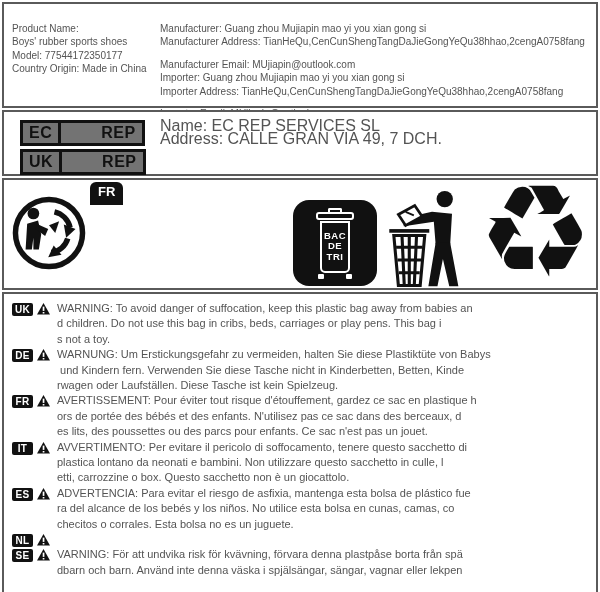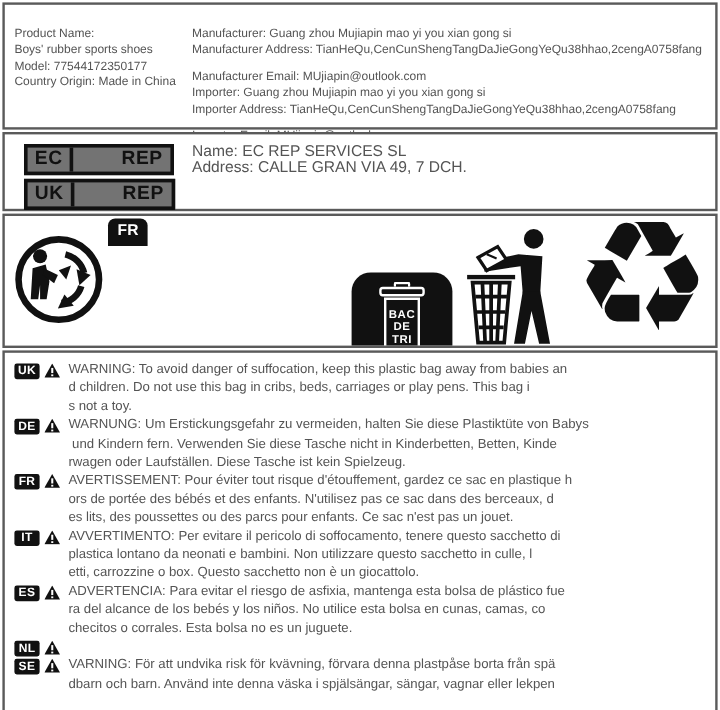--- a/index.html
+++ b/index.html
@@ -14,28 +14,28 @@
   .info-col{position:absolute;top:18px;font-size:10px;line-height:13.4px;white-space:nowrap;}
   .col-left{left:8px;}
   .col-right{left:156px;}
   .gap9{height:9px;}
 
   
   #panel-rep{top:110px;height:66px;}
   .rep-logo{position:absolute;left:16px;display:inline-flex;border:3px solid #111;background:#737373;}
   .rep-cell{padding:0 6px;font-weight:bold;font-size:16px;line-height:20px;color:#111;letter-spacing:.5px;}
   .rep-cell-right{border-left:3px solid #111;padding-left:40px;}
-  .rep-text{position:absolute;left:156px;top:7px;font-size:13px;line-height:13.4px;white-space:pre-wrap;}
+  .rep-text{position:absolute;left:156px;top:7px;font-size:16px;line-height:13.4px;white-space:pre-wrap;}
   .rep-email{position:absolute;left:156px;top:43px;font-size:10.8px;white-space:nowrap;}
 
   
   #panel-recycle{top:178px;height:112px;overflow:hidden;}
   .triman{position:absolute;left:6px;top:14px;}
   .bac-box{position:absolute;left:289px;top:20px;width:84px;height:86px;background:#111;border-radius:16px;z-index:1;
-           display:flex;align-items:center;justify-content:center;margin-top:27px;}
+           display:flex;align-items:center;justify-content:center;}
   .bin{display:flex;flex-direction:column;align-items:center;}
   .bin-handle{width:14px;height:4px;border:2px solid #fff;border-bottom:none;border-radius:2px 2px 0 0;}
   .bin-lid{width:38px;height:8px;border:2.5px solid #fff;border-radius:3px;}
   .bin-body{margin-top:1px;width:30px;height:52px;border:2.5px solid #fff;border-radius:0 0 5px 5px;
             display:flex;flex-direction:column;align-items:center;justify-content:center;}
   .bin-body span{color:#fff;font-weight:bold;font-size:9.5px;line-height:10.5px;letter-spacing:.5px;}
   .bin-wheels{width:34px;display:flex;justify-content:space-between;margin-top:1px;}
   .bin-wheels i{display:block;width:6px;height:5px;background:#fff;border-radius:1px;}
   .fr-tab{position:absolute;left:86px;top:2px;z-index:3;background:#111;color:#fff;font-weight:bold;
           font-size:13px;padding:2px 8px 6px 8px;border-radius:6px 6px 0 0;}

